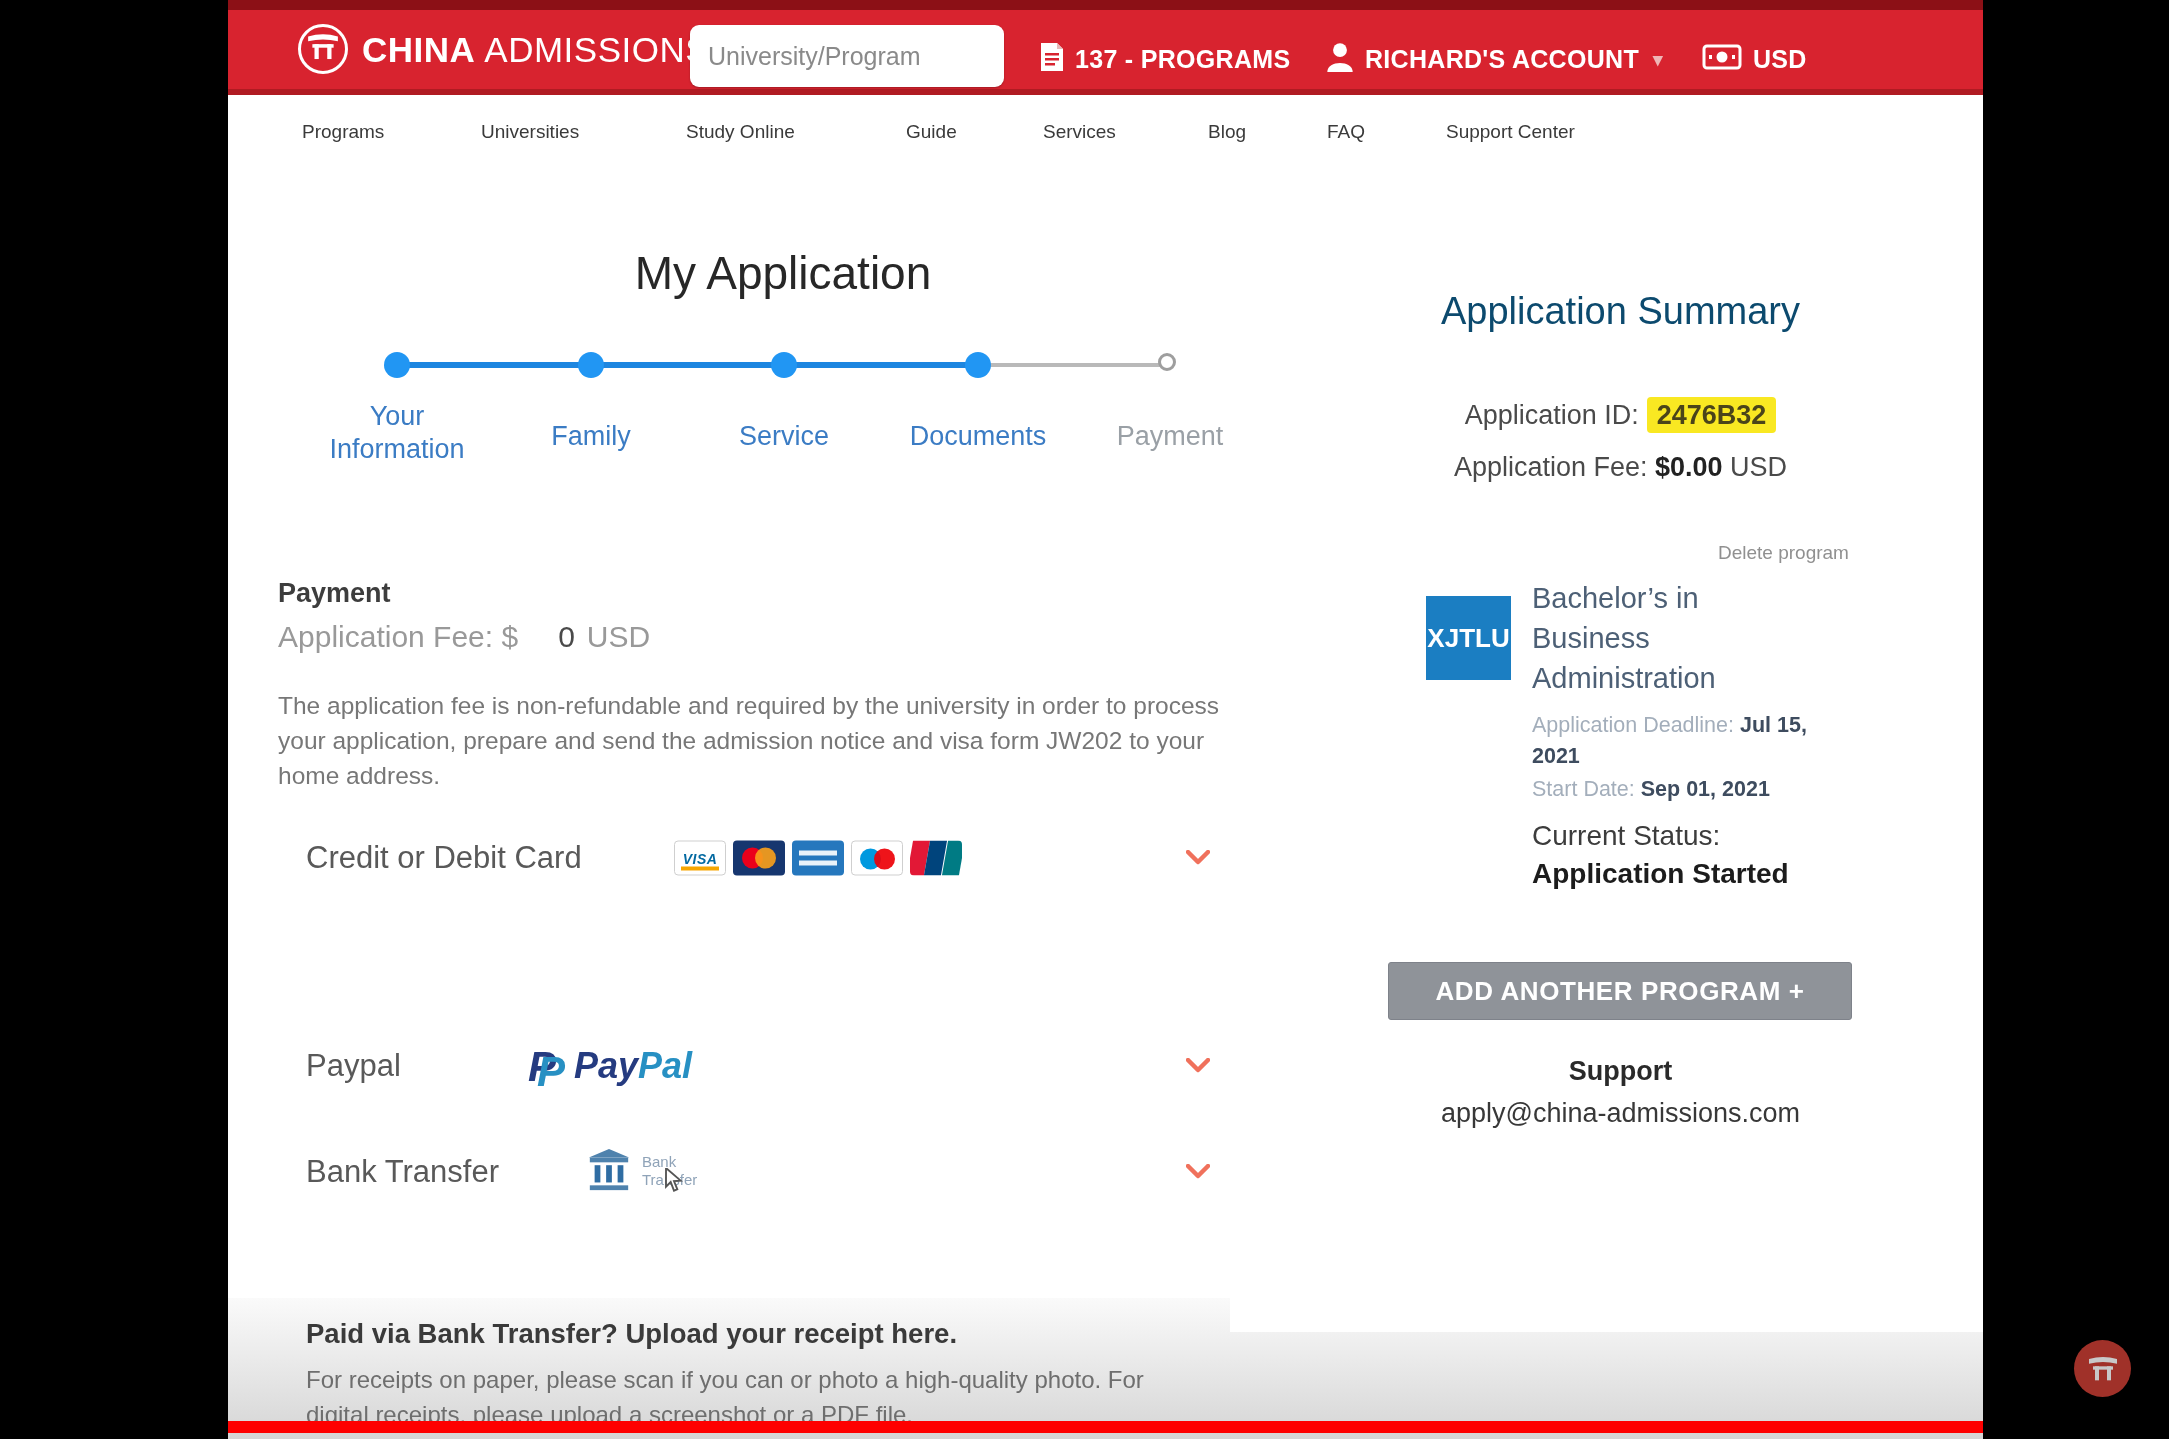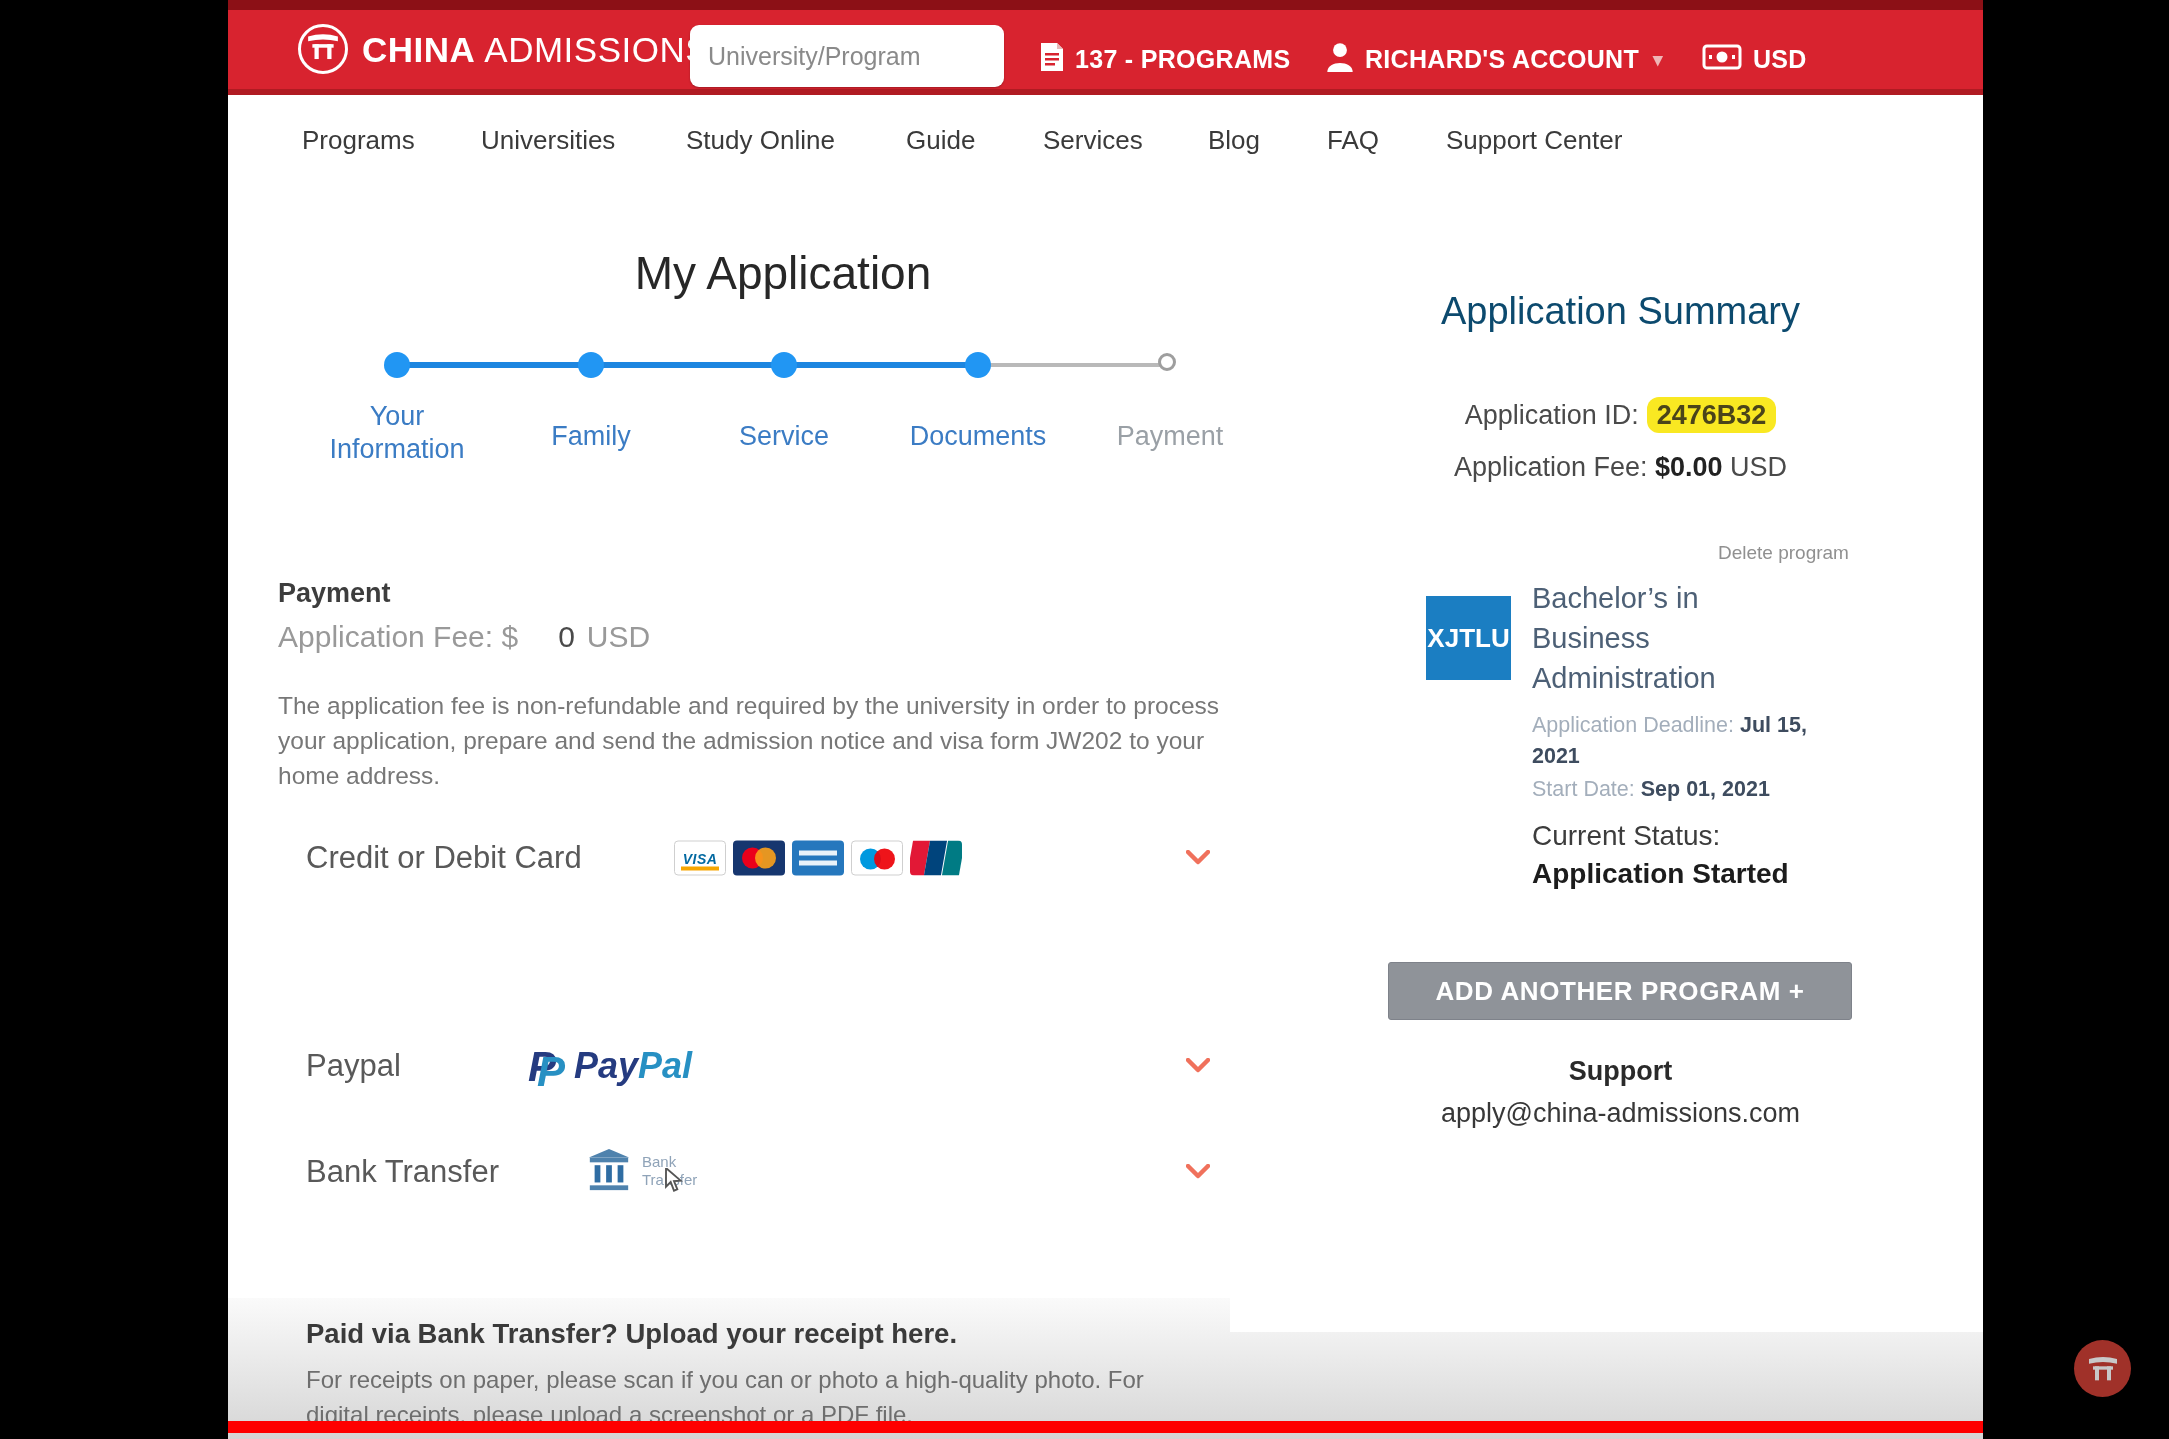--- a/index.html
+++ b/index.html
@@ -21,21 +21,21 @@
   .search-box input { width:100%; height:100%; border:none; outline:none; background:transparent;
                       padding:0 18px; font-size:25px; color:#555; font-family:"Liberation Sans",sans-serif; }
   .search-box input::placeholder { color:#8a8a8a; }
   .hdr-group { position:absolute; top:10px; height:79px; display:flex; align-items:center; gap:11px;
                color:#fff; font-weight:700; font-size:25px; letter-spacing:.3px; cursor:pointer; }
   .hdr-programs { left:812px; } .hdr-account { left:1098px; } .hdr-usd { left:1474px; }
   .acc-caret { font-size:19px; color:#efb6b6; margin-left:3px; }
 
   
   .nav { position:absolute; left:0; top:95px; width:1755px; height:66px; background:#fff; }
-  .nav-item { position:absolute; top:12px; height:66px; line-height:66px; font-size:26px; color:#3a3a3a; cursor:pointer; white-space:nowrap; }
+  .nav-item { position:absolute; top:4px; height:66px; line-height:66px; font-size:19px; color:#3a3a3a; cursor:pointer; white-space:nowrap; }
 
   
   .page-title { position:absolute; left:330px; top:246px; width:450px; text-align:center;
                 font-size:46px; color:#272727; font-weight:500; }
   .step-line { position:absolute; top:362px; height:6px; background:#1d86e0; }
   .step-line.gray { top:363px; height:4px; background:#b9b9b9; }
   .step-dot { position:absolute; top:352px; width:26px; height:26px; border-radius:50%; background:#2196f3; cursor:pointer; }
   .step-dot.open { top:353px; width:18px; height:18px; background:#fff; border:3px solid #9e9e9e; }
   .step-label { position:absolute; top:420px; width:220px; text-align:center; font-size:27px; line-height:33px;
                 color:#3b7cc4; cursor:pointer; }
@@ -93,21 +93,21 @@
   .receipt-band { position:absolute; left:0; top:1298px; width:1755px; height:141px;
                   background:linear-gradient(180deg,#fafafa 0%,#e6e6e6 55%,#d5d5d5 100%); }
   .band-notch { position:absolute; left:1002px; top:0; right:0; height:34px; background:#fff; }
   .receipt-heading { position:absolute; left:78px; top:20px; font-size:27.5px; font-weight:700; color:#3a3a3a; }
   .receipt-note { position:absolute; left:78px; top:64px; width:885px; font-size:24px; color:#6e6e6e; line-height:35px; }
 
   
   .summary-title { position:absolute; left:1160px; top:290px; width:465px; text-align:center;
                    font-size:38px; color:#0c4a6e; font-weight:500; }
   .id-line { position:absolute; left:1160px; top:400px; width:465px; text-align:center; font-size:27px; color:#4a4a4a; }
-  .id-highlight { background:#f9e822; padding:3px 10px; border-radius:12px; font-weight:700; color:#4a441a; margin-left:8px; }
+  .id-highlight { background:#f9e822; padding:3px 10px; border-radius:4px; font-weight:700; color:#4a441a; margin-left:8px; }
   .sfee-line { position:absolute; left:1160px; top:452px; width:465px; text-align:center; font-size:27px; color:#4a4a4a; }
   .sfee-line .amt { font-weight:700; color:#222; }
   .delete-link { position:absolute; left:1490px; top:542px; font-size:19px; color:#909090; cursor:pointer; }
   .prog-logo { position:absolute; left:1198px; top:596px; width:85px; height:84px; background:#1b7ec2;
                display:flex; align-items:center; justify-content:center; color:#fff; font-weight:700; font-size:26px; }
   .prog-title { position:absolute; left:1304px; top:578px; width:272px; font-size:29px; color:#4d6076; line-height:40px; }
   .prog-meta { position:absolute; left:1304px; top:710px; width:288px; font-size:21.5px; line-height:31px; }
   .prog-meta .mlabel { color:#a3aebb; }
   .prog-meta b { color:#3e4c5f; }
   .meta-start { margin-top:2px; }

